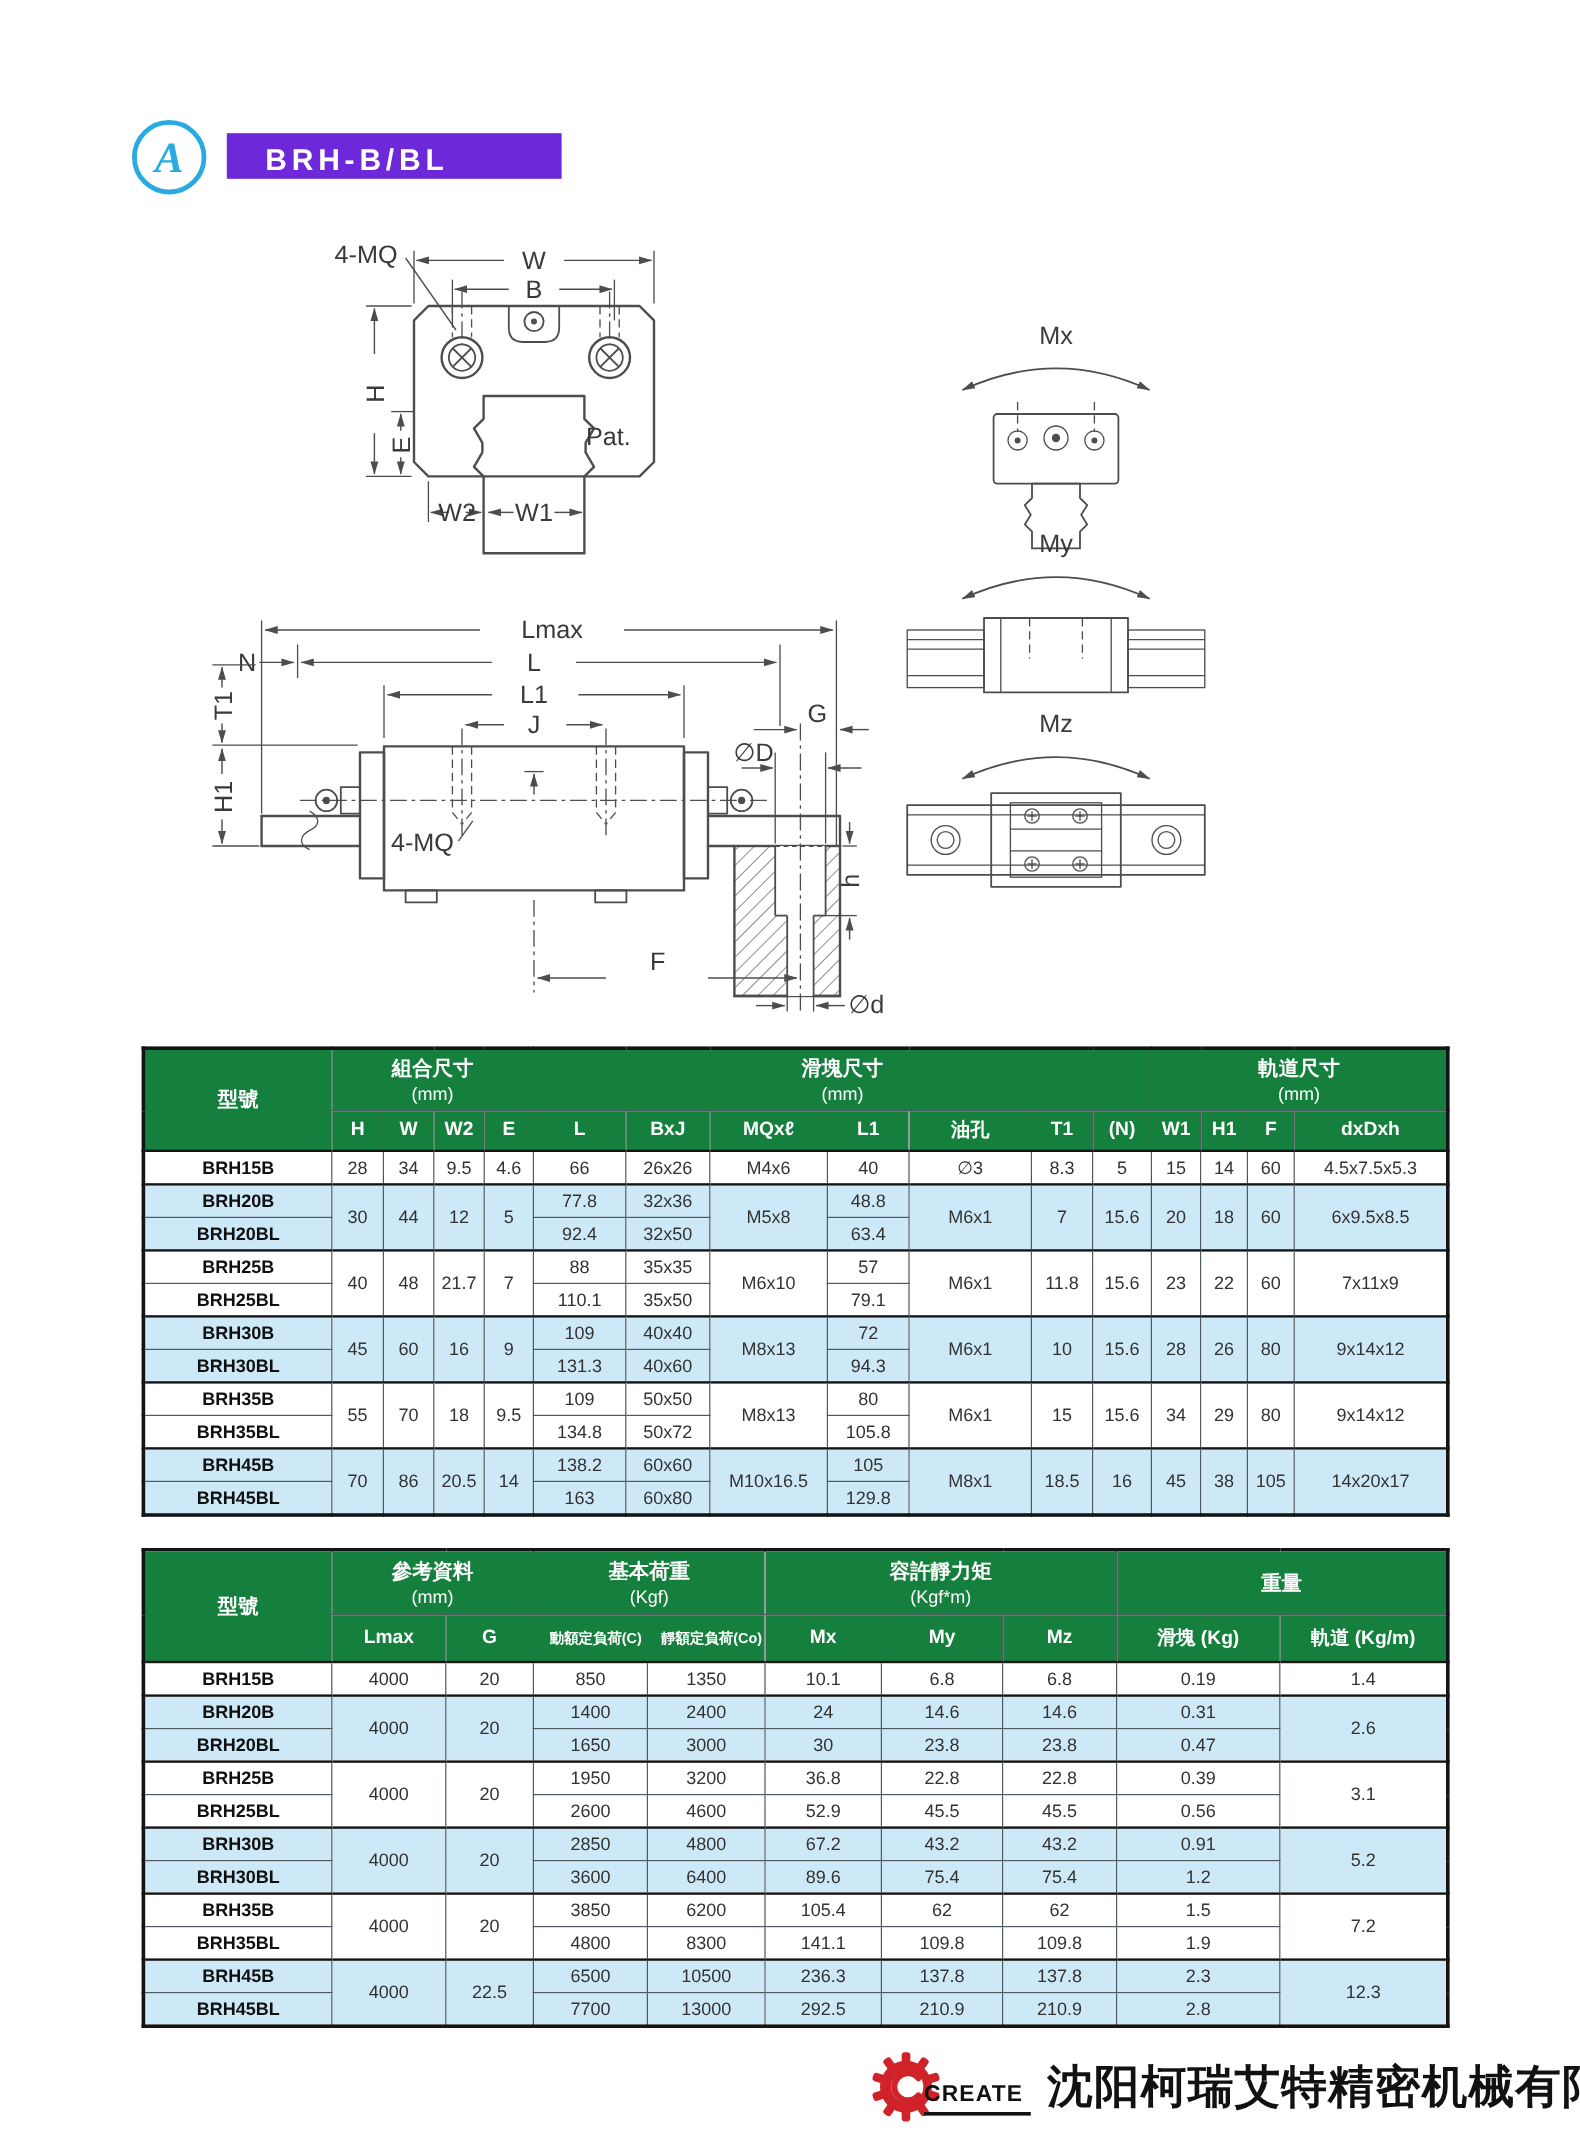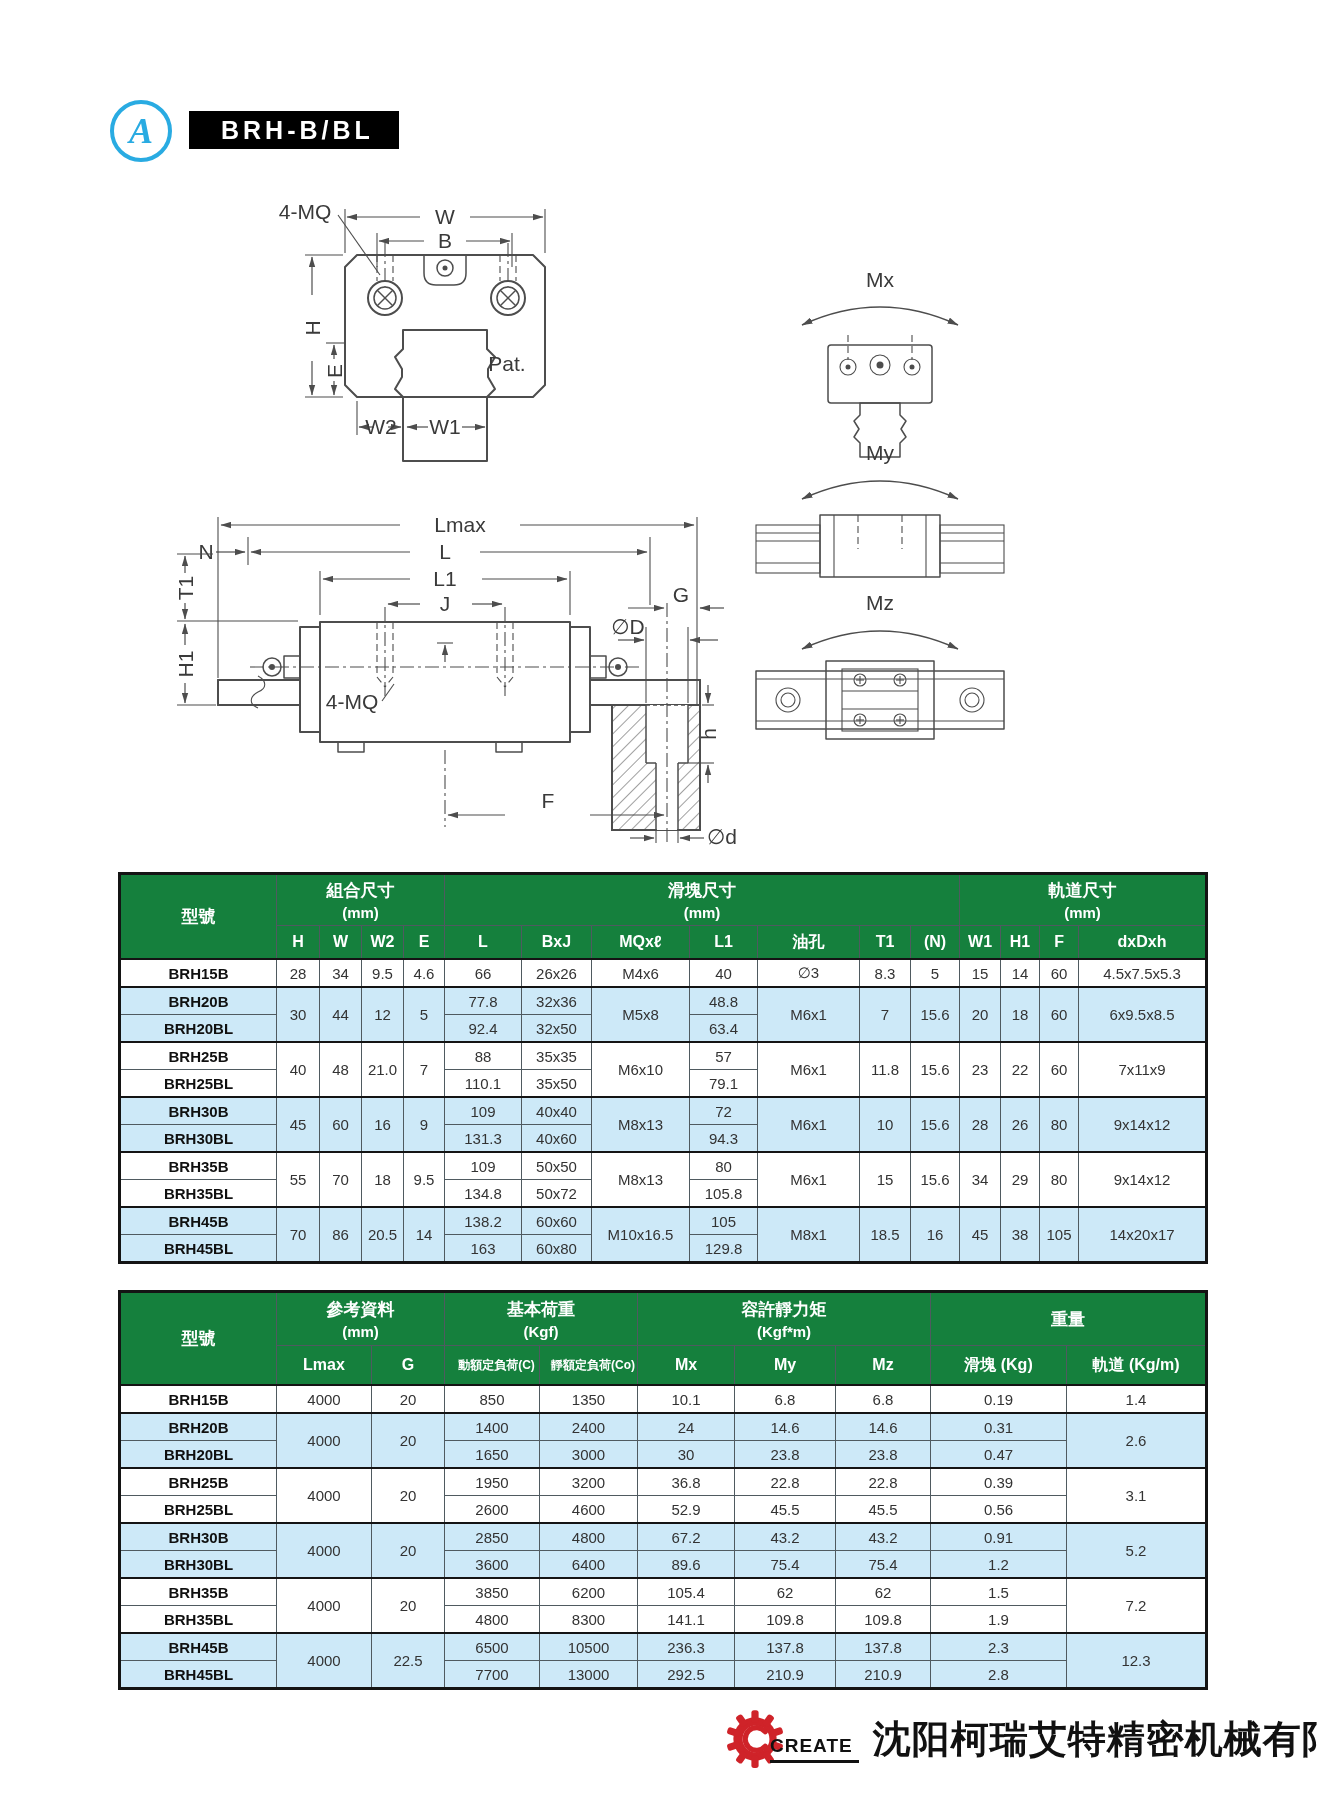--- a/index.html
+++ b/index.html
@@ -2,40 +2,40 @@
 <html><head>
 <meta charset="utf-8">
 <style>
   html,body{margin:0;padding:0;background:#e8e8e8;}
   .page{position:relative;width:1317px;height:1795px;background:#ffffff;margin:0 auto;
         font-family:"Liberation Sans",sans-serif;overflow:hidden;}
   
   .logo-badge{position:absolute;left:110px;top:100px;width:54px;height:54px;border:4px solid #29ABE2;
         border-radius:50%;display:flex;align-items:center;justify-content:center;
         font-family:"Liberation Serif",serif;font-style:italic;font-weight:bold;font-size:36px;color:#29ABE2;background:#fff;}
-  .banner{position:absolute;left:189px;top:111px;width:210px;height:38px;background:#000000;color:#fff;
-        display:flex;align-items:center;padding-left:32px;font-size:25px;font-weight:bold;letter-spacing:4px;box-sizing:border-box;}
+  .banner{position:absolute;left:189px;top:111px;width:279px;height:38px;background:#6d28d9;color:#fff;
+        display:flex;align-items:flex-end;padding-left:32px;font-size:25px;font-weight:bold;letter-spacing:4px;box-sizing:border-box;}
   
   .drawing-svg{position:absolute;left:0;top:175px;}
   .s2{stroke:#4d4d4d;stroke-width:2;fill:none;stroke-linejoin:round;stroke-linecap:round;}
   .s15{stroke:#4d4d4d;stroke-width:1.5;fill:none;stroke-linejoin:round;}
   .s1{stroke:#4d4d4d;stroke-width:1.1;fill:none;}
   .dim{stroke:#4d4d4d;stroke-width:1.2;fill:none;}
   .dsh{stroke-dasharray:7 4;}
   .dd{stroke-dasharray:14 4 3 4;}
   text.t{fill:#3a3a3a;font-family:"Liberation Sans",sans-serif;font-size:21px;text-anchor:middle;}
   
   .tbl{position:absolute;left:118px;border-collapse:collapse;table-layout:fixed;width:1087px;border:3px solid #141414;}
   .tbl td,.tbl th{border:1px solid #4f5a60;text-align:center;vertical-align:middle;padding:0 2px;overflow:hidden;}
   .tbl thead th{background:#15803d;color:#fff;font-weight:bold;font-size:16px;}
   .tbl .h1r th{height:50px;font-size:17px;}
   .t2 .h1r th{height:52px;}
   .tbl .h2r th{height:32px;}
   .t2 .h2r th{height:38px;}
-  .tbl th .gu{font-size:15px;font-weight:bold;margin-top:2px;}
+  .tbl th .gu{font-size:15px;font-weight:normal;margin-top:2px;}
   .tbl th.sm{font-size:12px;padding-left:11px;}
   .tbl tbody td{height:26px;font-size:15px;color:#333;background:#fff;}
   .tbl tbody td.m{font-weight:bold;color:#101010;}
   .tbl tbody tr.alt td{background:#CDE9F8;}
   .tbl tbody tr.grp td{border-top:2.5px solid #141414;}
   .t1{top:872px;}
   .t2{top:1290px;}
   .note{position:absolute;left:118px;top:1682px;width:1087px;text-align:right;font-size:17px;color:#1a1a1a;}
   
   .footer{position:absolute;left:722px;top:1706px;display:flex;align-items:center;}
@@ -403,21 +403,21 @@
       <tr class="alt">
         <td class="m">BRH20BL</td>
         <td>92.4</td>
         <td>32x50</td>
         <td>63.4</td>
       </tr>
       <tr class="grp">
         <td class="m">BRH25B</td>
         <td rowspan="2">40</td>
         <td rowspan="2">48</td>
-        <td rowspan="2">21.0</td>
+        <td rowspan="2">21.7</td>
         <td rowspan="2">7</td>
         <td>88</td>
         <td>35x35</td>
         <td rowspan="2">M6x10</td>
         <td>57</td>
         <td rowspan="2">M6x1</td>
         <td rowspan="2">11.8</td>
         <td rowspan="2">15.6</td>
         <td rowspan="2">23</td>
         <td rowspan="2">22</td>

